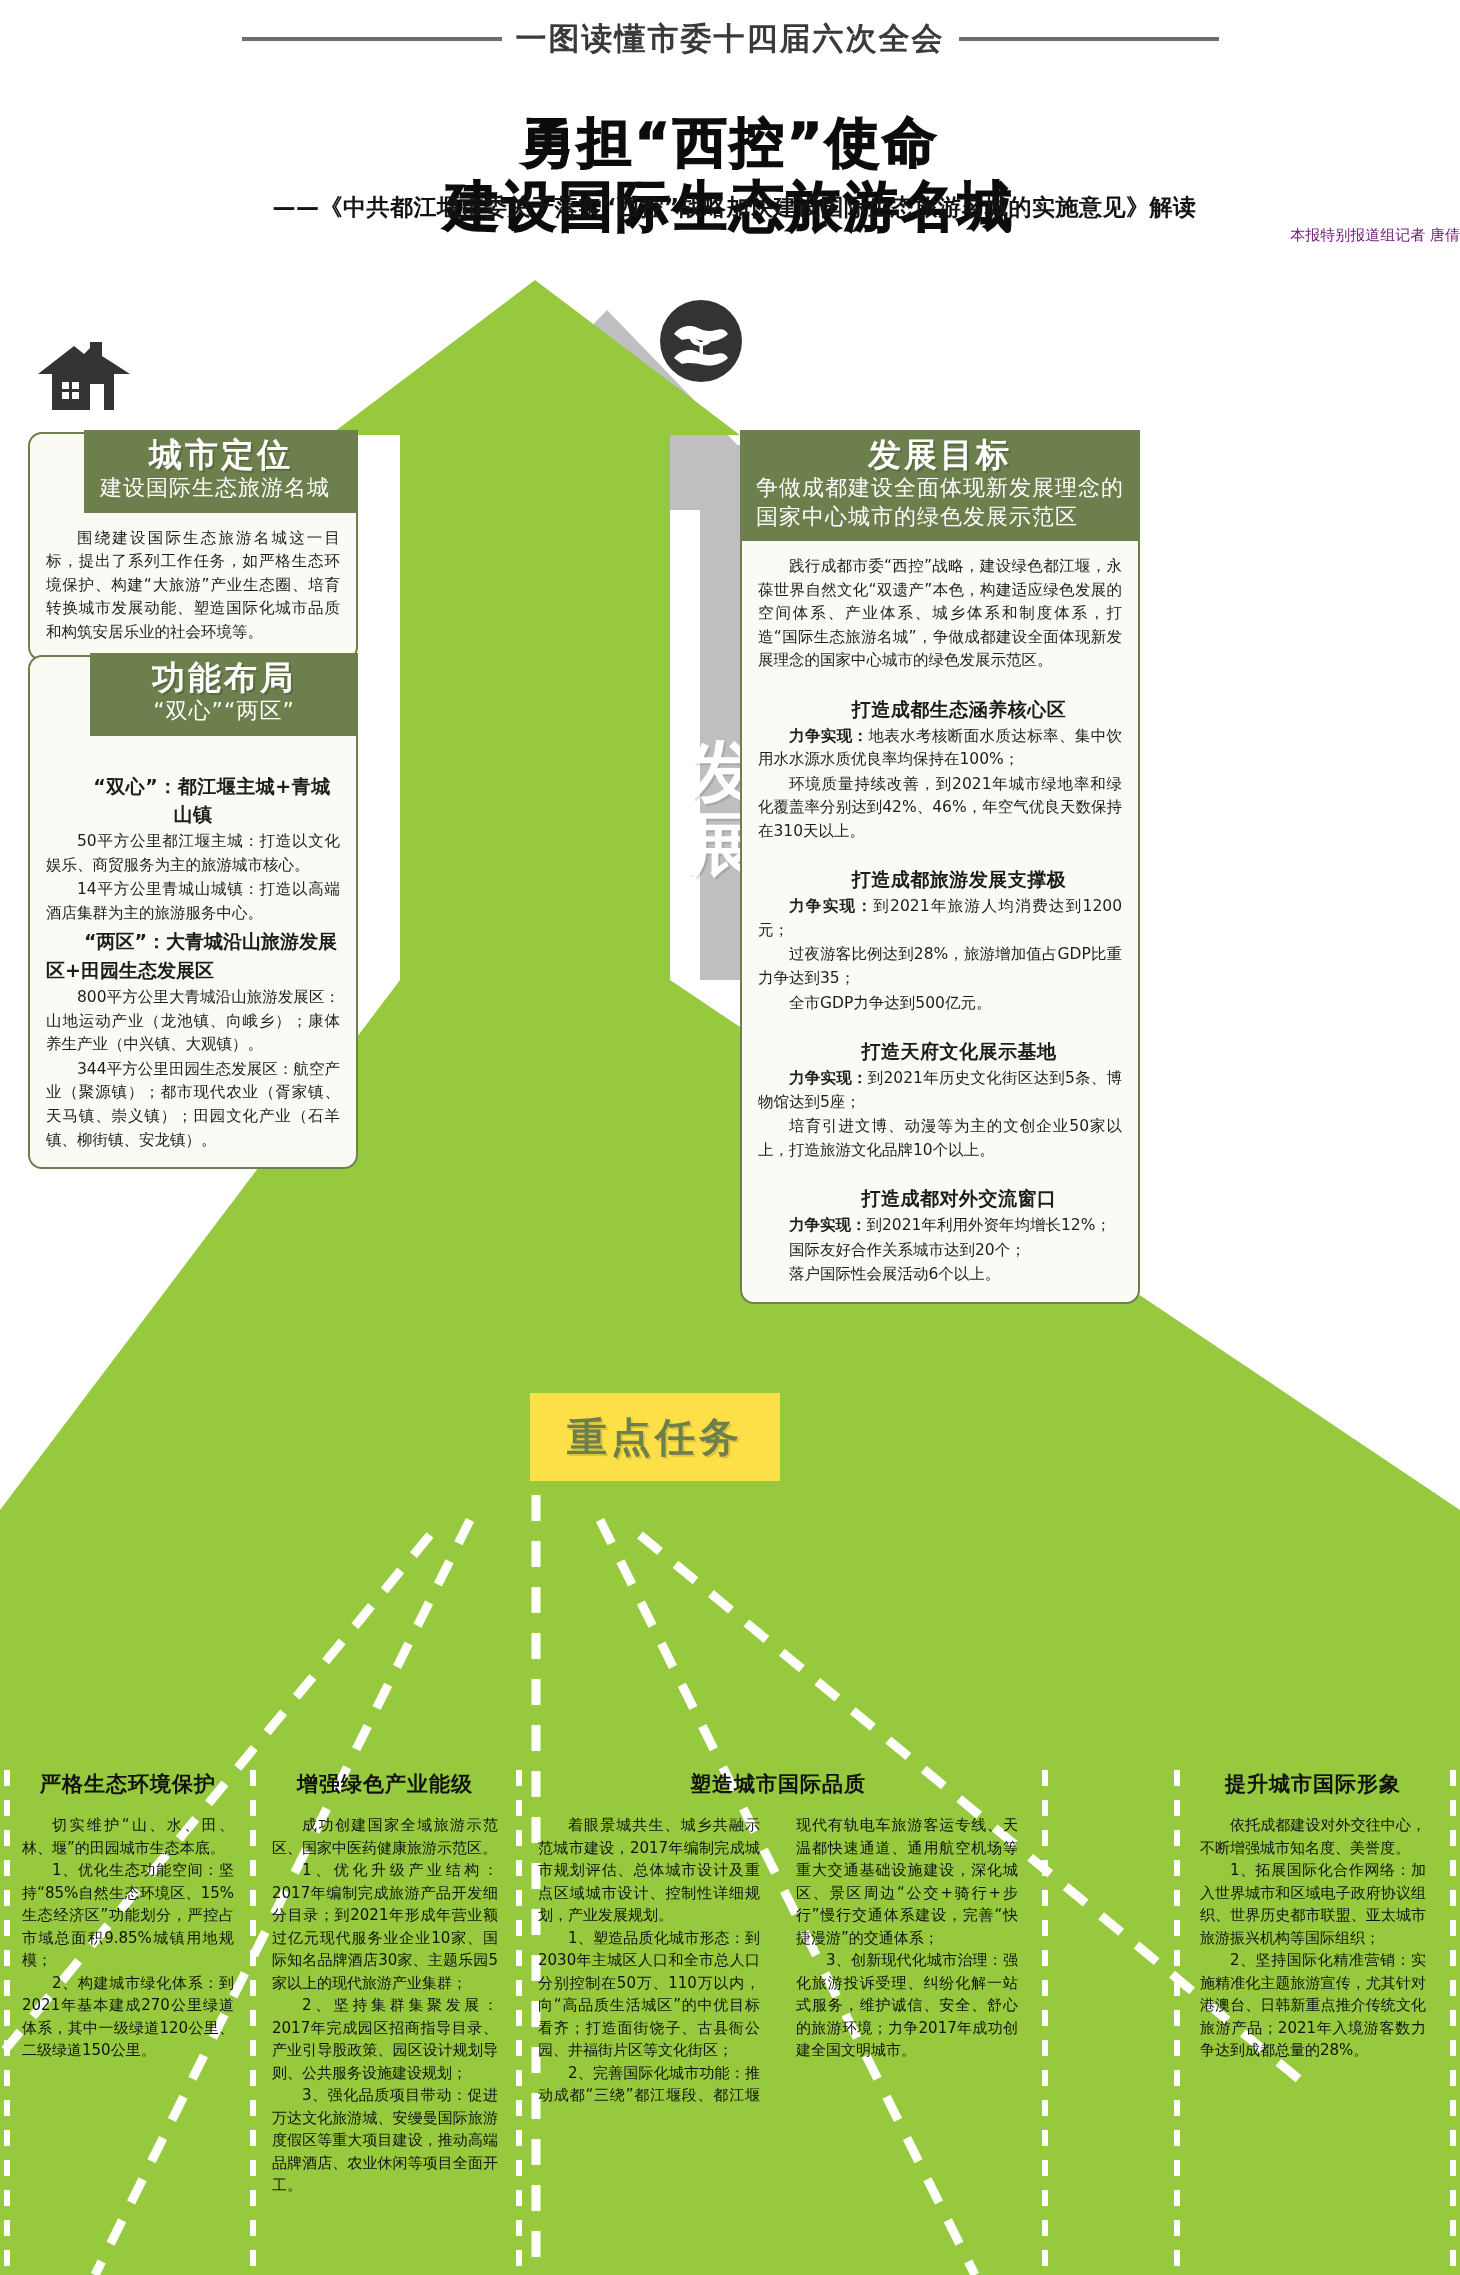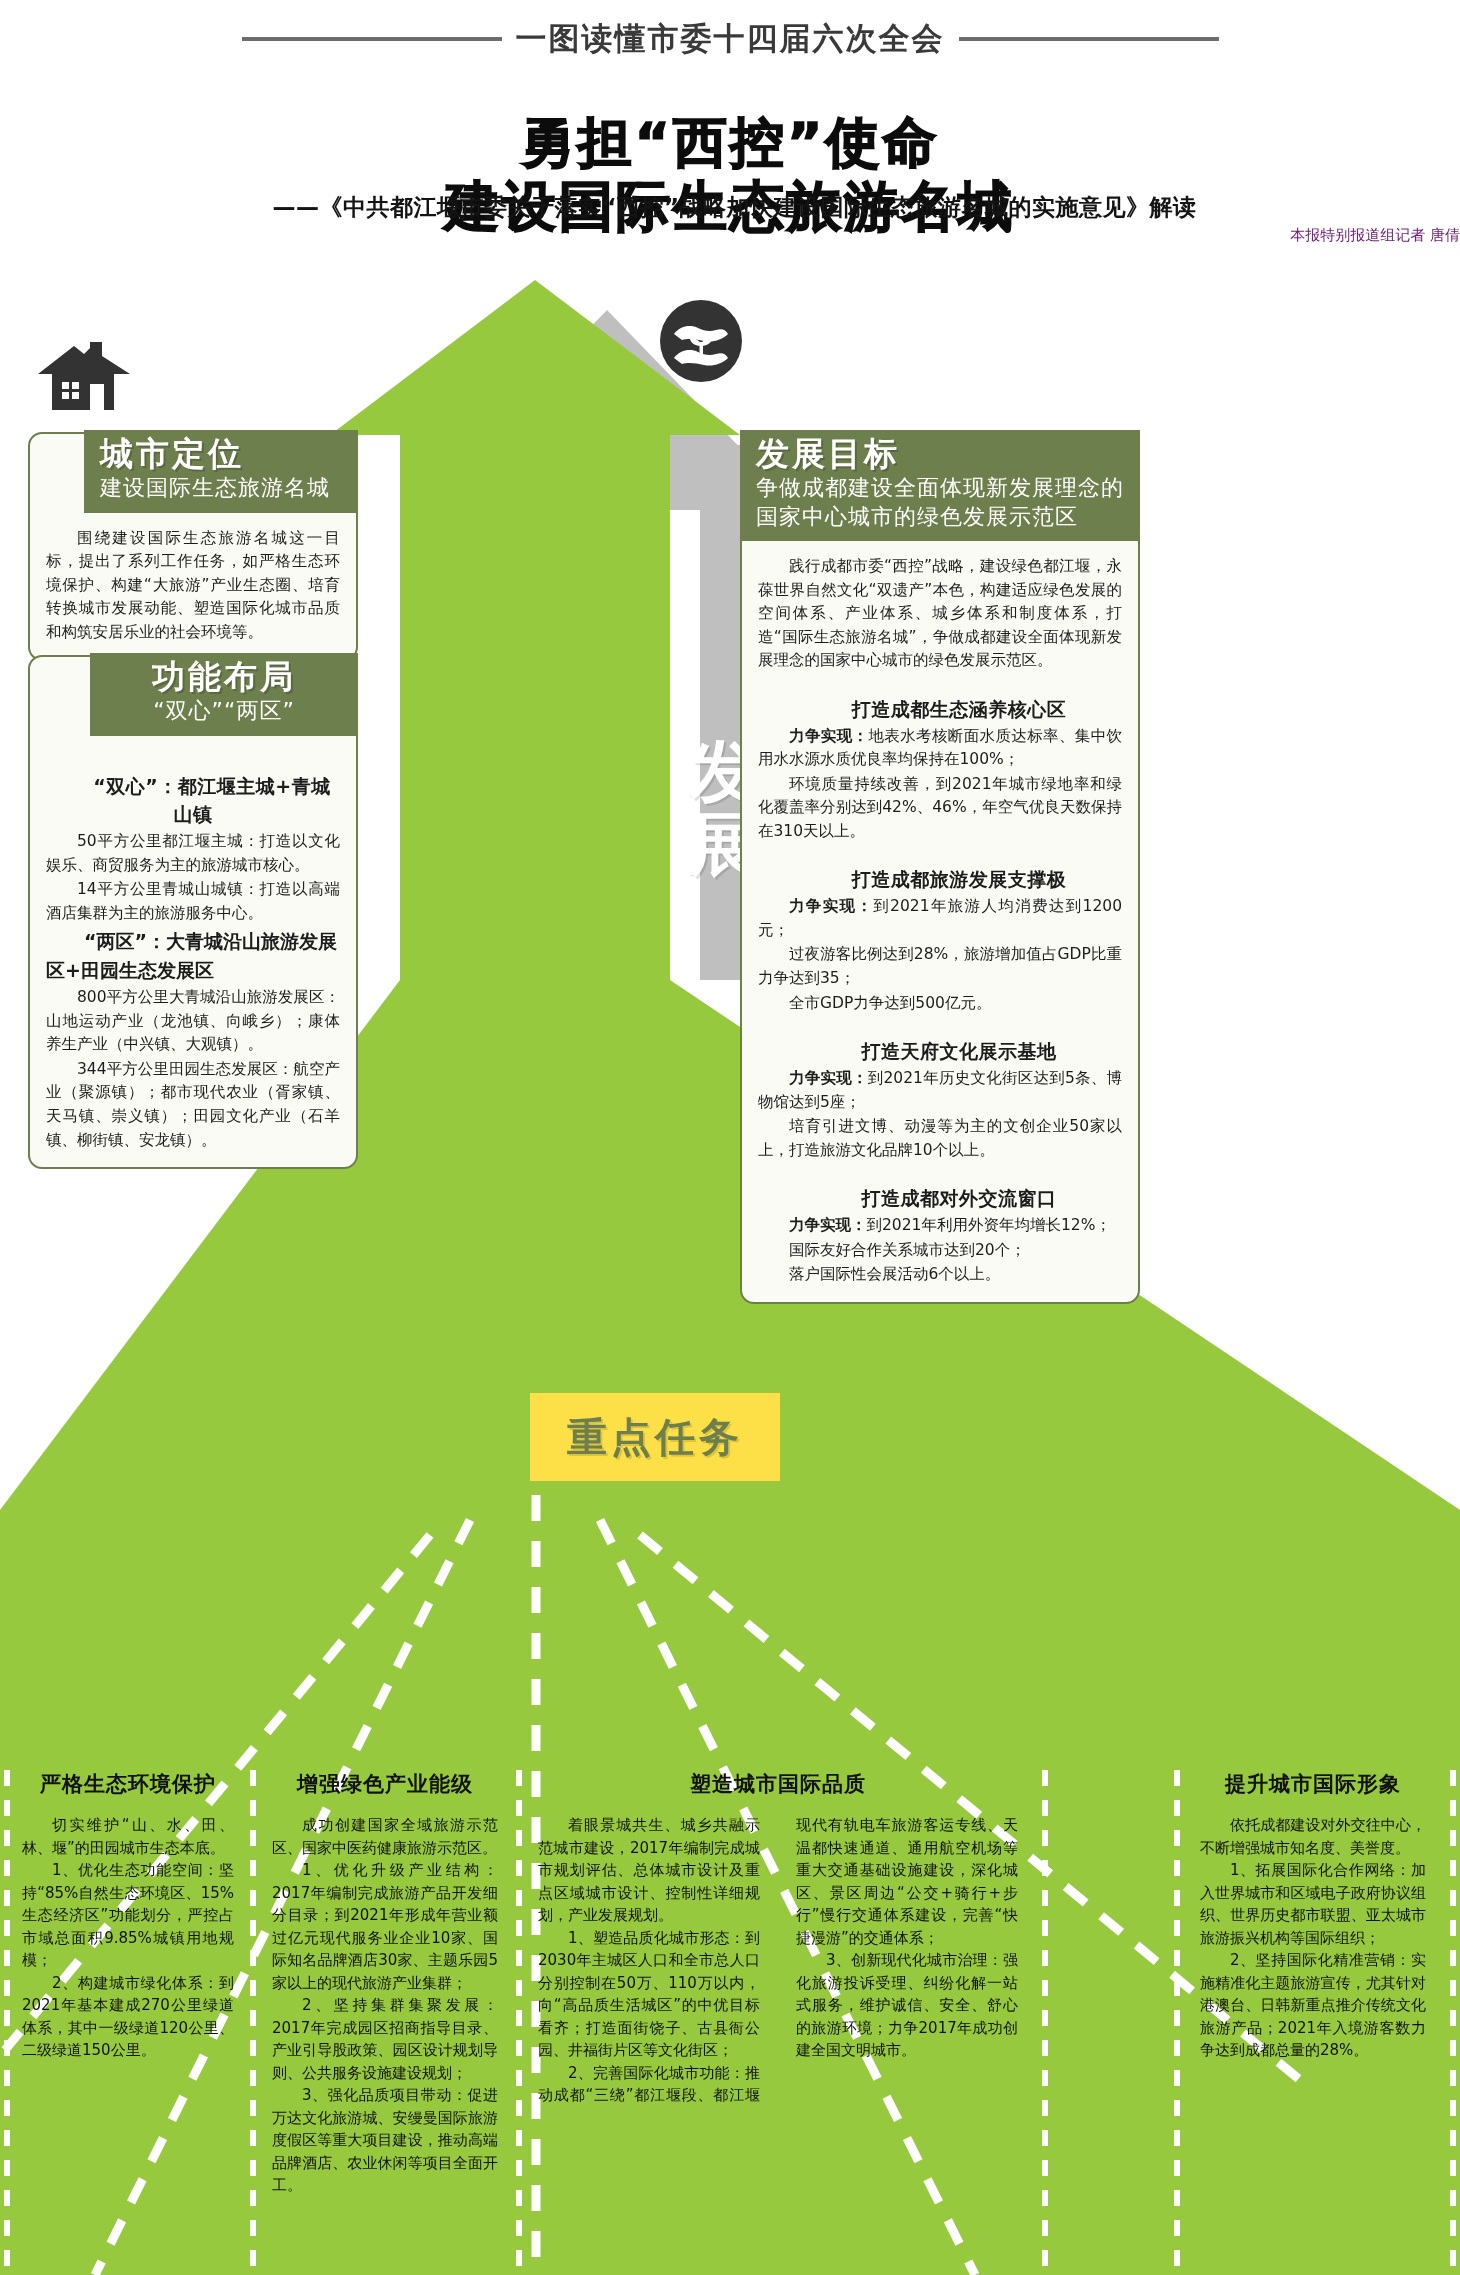--- a/index.html
+++ b/index.html
@@ -75,21 +75,22 @@
   .card-head {
     background: #6e7f4e;
     padding: 6px 16px 10px 16px;
     position: relative;
     top: -2px;
   }
   .card-title {
     color: #ffffff; font-weight: bold; letter-spacing: 3px;
     font-size: 33px; line-height: 1.15;
     text-shadow: 2px 2px 0 rgba(0,0,0,0.18);
-    font-family: Liberation Serif, serif;
+    font-family: Liberation Sans, sans-serif;
+    text-align: center;
   }
   .card-sub {
     color: #ffffff; font-size: 22px; letter-spacing: 1px; line-height: 1.3;
     font-family: "DejaVu Sans", sans-serif;
   }
   .card-body {
     padding: 12px 16px 14px 16px;
     font-size: 15.5px; line-height: 1.52; color: #1c1c1c;
     text-align: justify;
     font-family: "DejaVu Sans", sans-serif;

